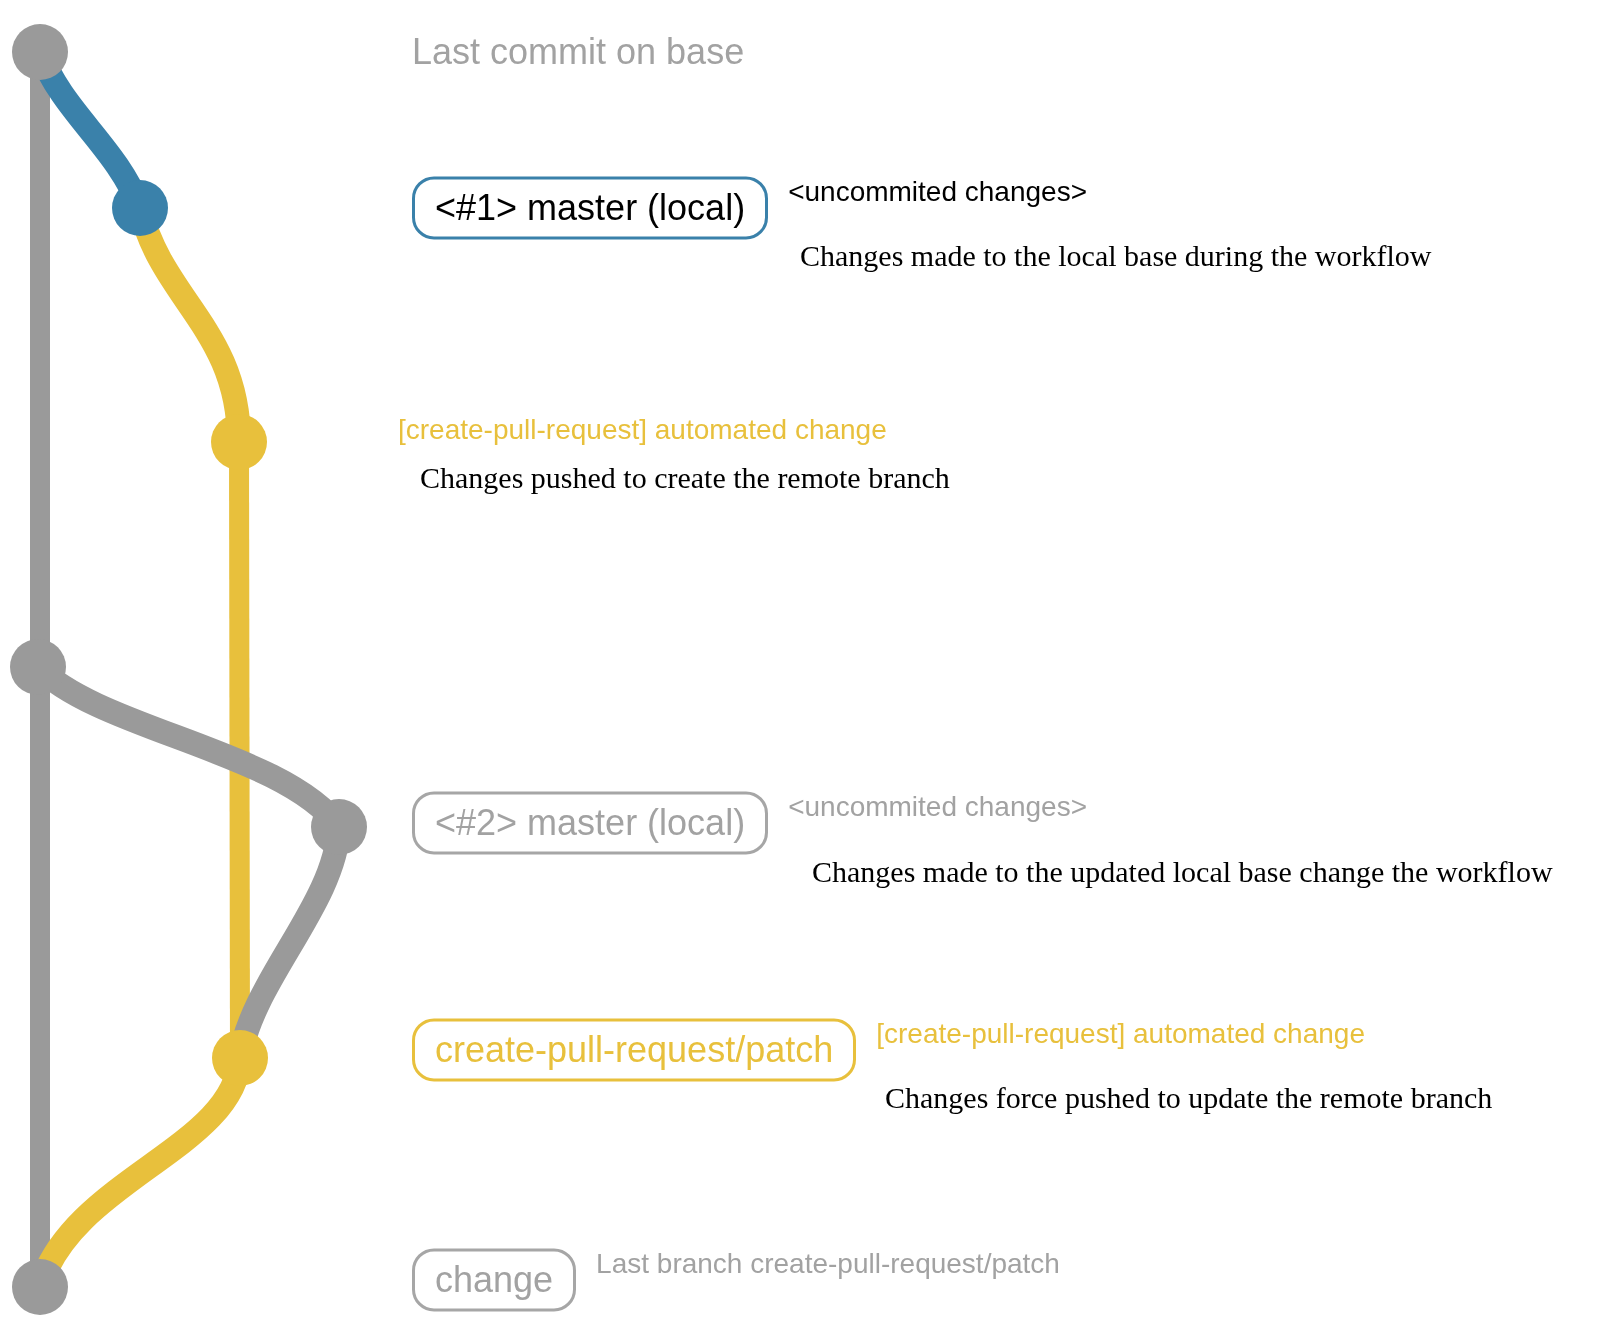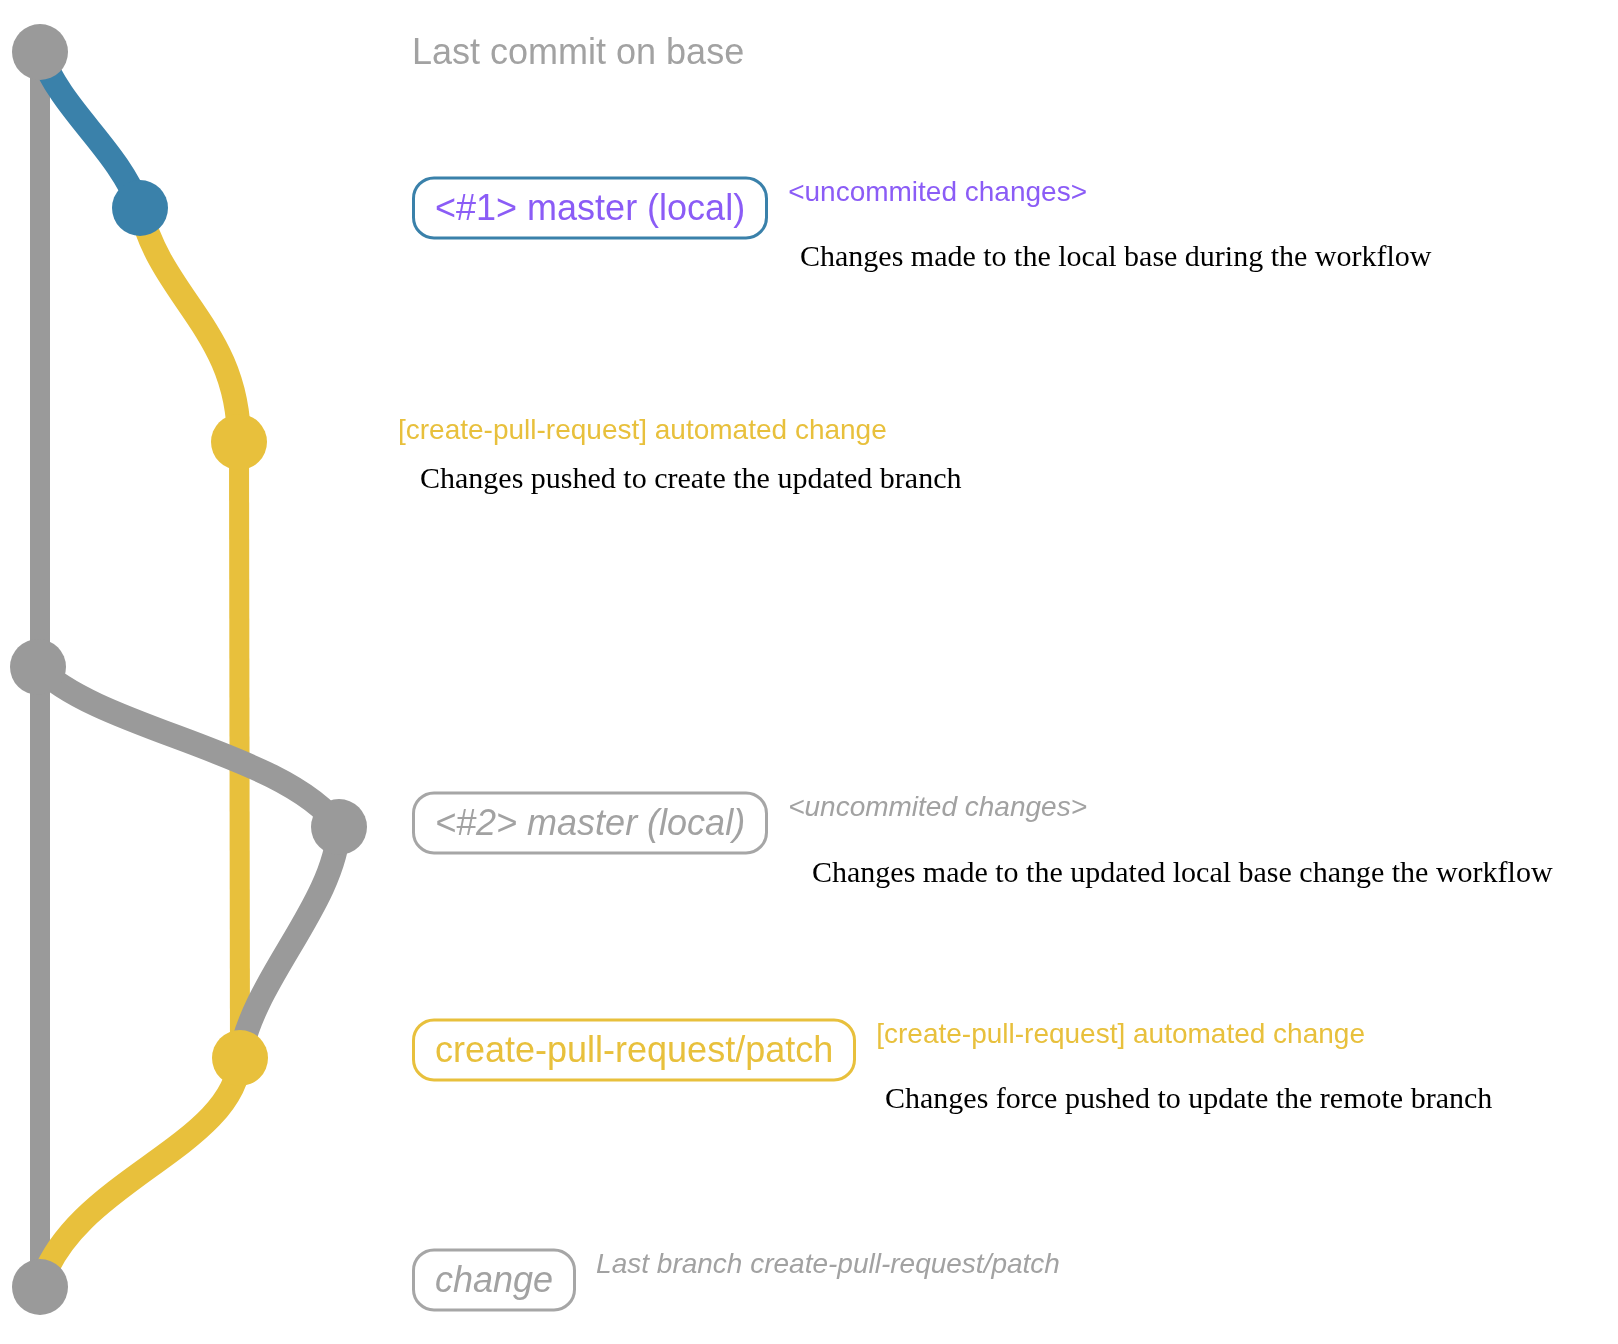--- a/index.html
+++ b/index.html
@@ -37,23 +37,23 @@
   .badge {
     display: inline-flex;
     align-items: center;
     border: 3px solid;
     border-radius: 22px;
     padding: 7px 20px;
     font-size: 36px;
     line-height: 1.2;
     background: #ffffff;
   }
-  .c-blue   { color: #8b5cf6; border-color: #3a81aa; }
+  .c-blue   { color: #000000; border-color: #3a81aa; }
   .c-yellow { color: #e8c03c; border-color: #e8c03c; }
-  .c-gray   { color: #a2a2a2; border-color: #a6a6a6; font-style: italic; }
+  .c-gray   { color: #a2a2a2; border-color: #a6a6a6; }
   .desc {
     position: absolute;
     transform: translateY(-50%);
     font-family: "Liberation Serif", serif;
     font-size: 30px;
     color: #000000;
     white-space: nowrap;
   }
 </style>
 </head>
@@ -92,21 +92,21 @@
 
   <div class="row" style="left:412px; top:208px">
     <span class="badge c-blue">&lt;#1&gt; master (local)</span>
     <span class="msg c-blue">&lt;uncommited changes&gt;</span>
   </div>
   <div class="desc" style="left:800px; top:256px">Changes made to the local base during the workflow</div>
 
   <div class="row" style="left:398px; top:430px">
     <span class="msg c-yellow">[create-pull-request] automated change</span>
   </div>
-  <div class="desc" style="left:420px; top:478px">Changes pushed to create the updated branch</div>
+  <div class="desc" style="left:420px; top:478px">Changes pushed to create the remote branch</div>
 
 
   <div class="row" style="left:412px; top:823px">
     <span class="badge c-gray">&lt;#2&gt; master (local)</span>
     <span class="msg c-gray">&lt;uncommited changes&gt;</span>
   </div>
   <div class="desc" style="left:812px; top:872px">Changes made to the updated local base change the workflow</div>
 
   <div class="row" style="left:412px; top:1050px">
     <span class="badge c-yellow">create-pull-request/patch</span>

